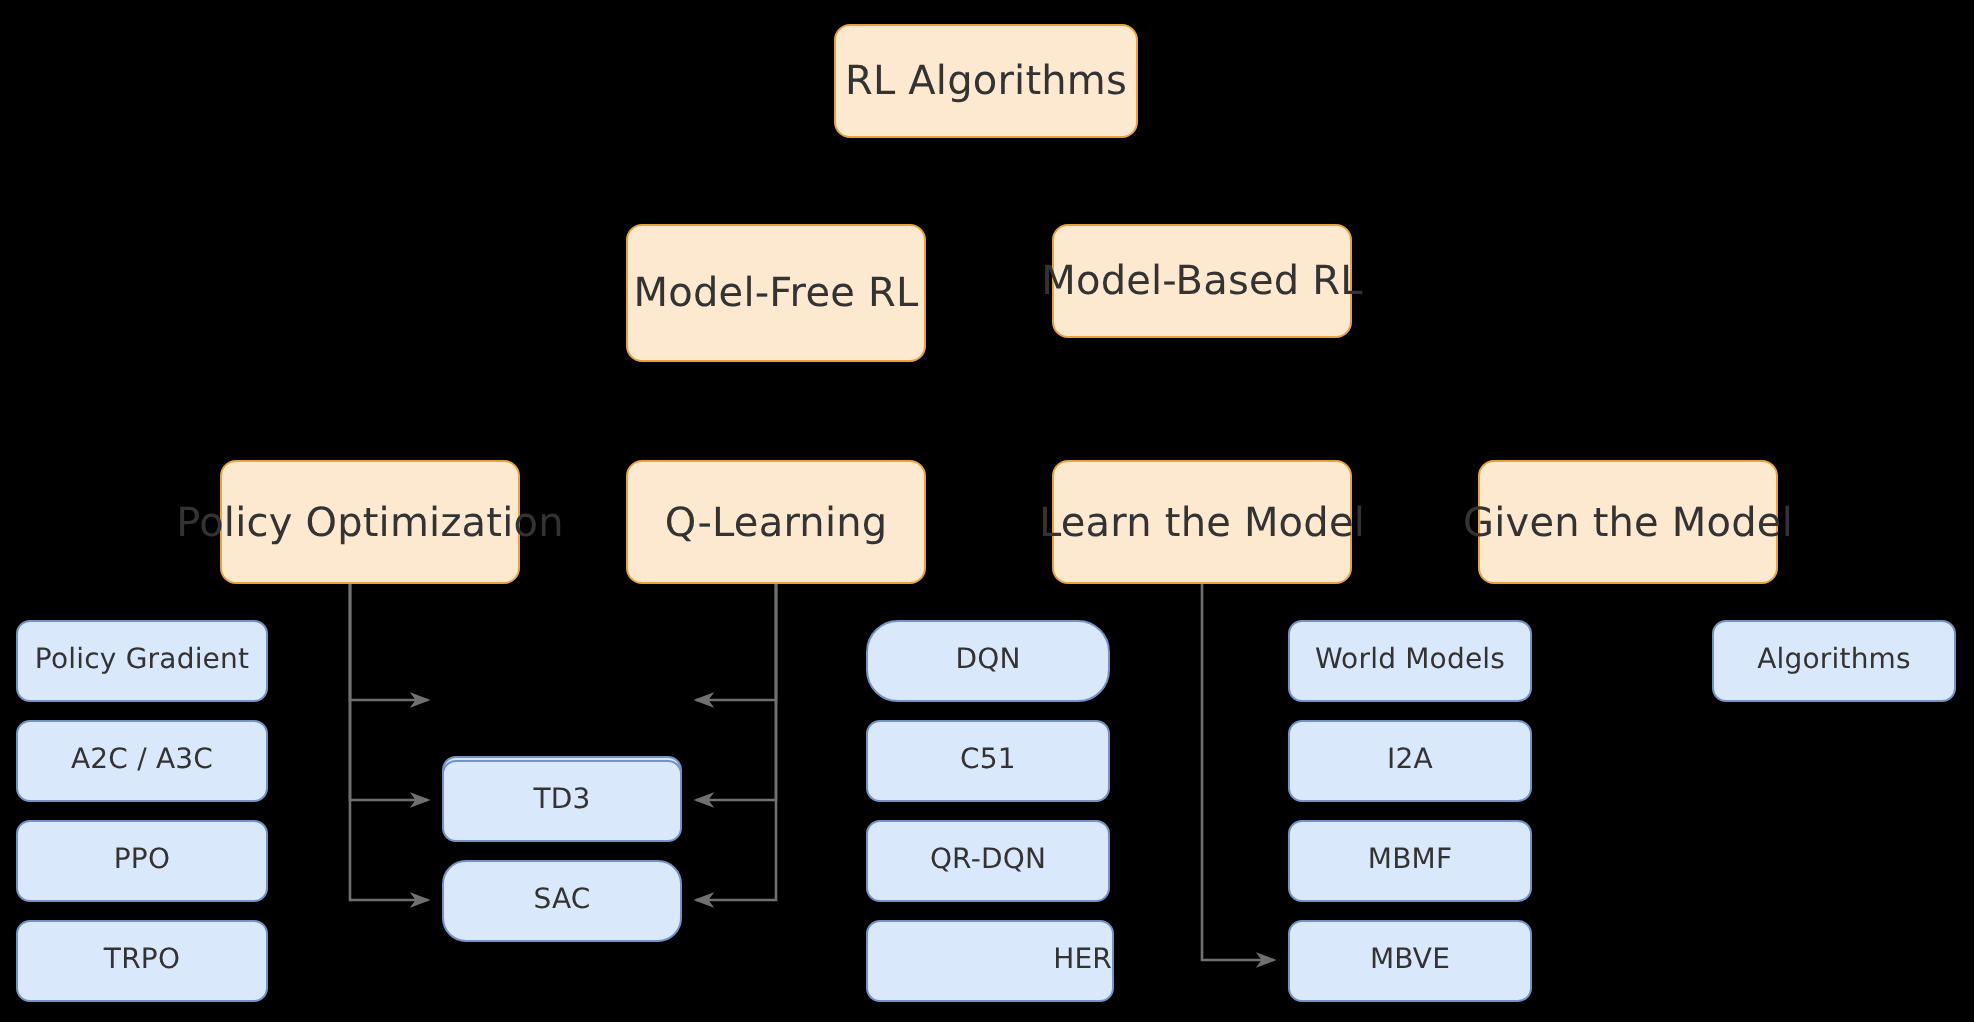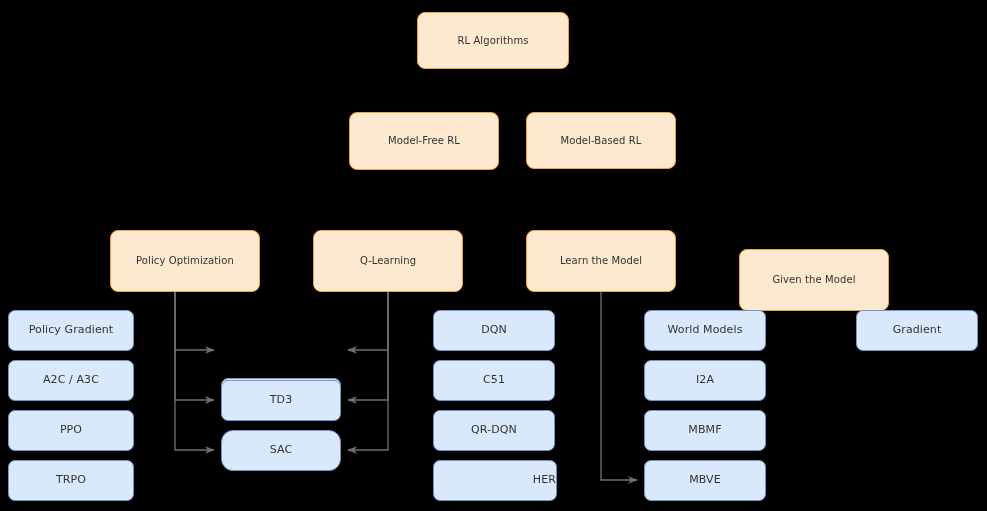--- a/index.html
+++ b/index.html
@@ -36,27 +36,27 @@
     border-style: solid;
     line-height: 1.15;
     letter-spacing: 0.1px;
     white-space: nowrap;
     user-select: none;
   }
   .node.orange {
     background: #fde8d0;
     border-color: #e8a33d;
     color: #333333;
-    font-size: 10px;
+    font-size: 20px;
   }
   .node.blue {
     background: #dae8fc;
     border-color: #7293c6;
     color: #333333;
-    font-size: 11px;
+    font-size: 14px;
     border-radius: 7px;
   }
   .node-label {
     display: block;
     pointer-events: none;
   }
 </style>
 </head>
 <body>
 
@@ -76,36 +76,36 @@
         <path d="M 388,292 L 388,400 L 348,400" fill="none" stroke="#707070" stroke-width="1.3" marker-end="url(#arrowhead)"></path>
         <path d="M 388,292 L 388,450 L 348,450" fill="none" stroke="#707070" stroke-width="1.3" marker-end="url(#arrowhead)"></path>
         <path d="M 601,292 L 601,480 L 637,480" fill="none" stroke="#707070" stroke-width="1.3" marker-end="url(#arrowhead)"></path>
       </g>
   </svg>
 
   <div id="node-group">
       <div class="node orange" style="left: 417px; top: 12px; width: 152px; height: 57px;">
         <span class="node-label">RL Algorithms</span>
       </div>
-      <div class="node orange" style="left: 313px; top: 112px; width: 150px; height: 58px; margin-left: 36px;">
+      <div class="node orange" style="left: 313px; top: 112px; width: 150px; height: 69px;">
         <span class="node-label">Model-Free RL</span>
       </div>
       <div class="node orange" style="left: 526px; top: 112px; width: 150px; height: 57px;">
         <span class="node-label">Model-Based RL</span>
       </div>
       <div class="node orange" style="left: 100px; top: 230px; width: 150px; height: 62px; margin-left: 10px;">
         <span class="node-label">Policy Optimization</span>
       </div>
       <div class="node orange" style="left: 313px; top: 230px; width: 150px; height: 62px;">
         <span class="node-label">Q-Learning</span>
       </div>
       <div class="node orange" style="left: 526px; top: 230px; width: 150px; height: 62px;">
         <span class="node-label">Learn the Model</span>
       </div>
-      <div class="node orange" style="left: 739px; top: 230px; width: 150px; height: 62px; margin-top: 19px;">
+      <div class="node orange" style="left: 739px; top: 230px; width: 150px; height: 62px;">
         <span class="node-label">Given the Model</span>
       </div>
       <div class="node blue" style="left: 8px; top: 310px; width: 126px; height: 41px;">
         <span class="node-label">Policy Gradient</span>
       </div>
       <div class="node blue" style="left: 8px; top: 360px; width: 126px; height: 41px;">
         <span class="node-label">A2C / A3C</span>
       </div>
       <div class="node blue" style="left: 8px; top: 410px; width: 126px; height: 41px;">
         <span class="node-label">PPO</span>
@@ -115,21 +115,21 @@
       </div>
       <div class="node blue" style="left: 221px; top: 330px; width: 120px; height: 41px; margin-top: 48px;">
         <span class="node-label">DDPG</span>
       </div>
       <div class="node blue" style="left: 221px; top: 380px; width: 120px; height: 41px;">
         <span class="node-label">TD3</span>
       </div>
       <div class="node blue" style="left: 221px; top: 430px; width: 120px; height: 41px; border-radius: 12px;">
         <span class="node-label">SAC</span>
       </div>
-      <div class="node blue" style="left: 433px; top: 310px; width: 122px; height: 41px;">
+      <div class="node blue" style="left: 433px; top: 310px; width: 122px; height: 41px; border-radius: 16px;">
         <span class="node-label">DQN</span>
       </div>
       <div class="node blue" style="left: 433px; top: 360px; width: 122px; height: 41px;">
         <span class="node-label">C51</span>
       </div>
       <div class="node blue" style="left: 433px; top: 410px; width: 122px; height: 41px;">
         <span class="node-label">QR-DQN</span>
       </div>
       <div class="node blue" style="left: 433px; top: 460px; width: 124px; height: 41px; justify-content: flex-end;">
         <span class="node-label">HER</span>
@@ -140,17 +140,17 @@
       <div class="node blue" style="left: 644px; top: 360px; width: 122px; height: 41px;">
         <span class="node-label">I2A</span>
       </div>
       <div class="node blue" style="left: 644px; top: 410px; width: 122px; height: 41px;">
         <span class="node-label">MBMF</span>
       </div>
       <div class="node blue" style="left: 644px; top: 460px; width: 122px; height: 41px;">
         <span class="node-label">MBVE</span>
       </div>
       <div class="node blue" style="left: 856px; top: 310px; width: 122px; height: 41px;">
-        <span class="node-label">Gradient</span>
+        <span class="node-label">Algorithms</span>
       </div>
     </div>
 
 </div>
 
 </body></html>

